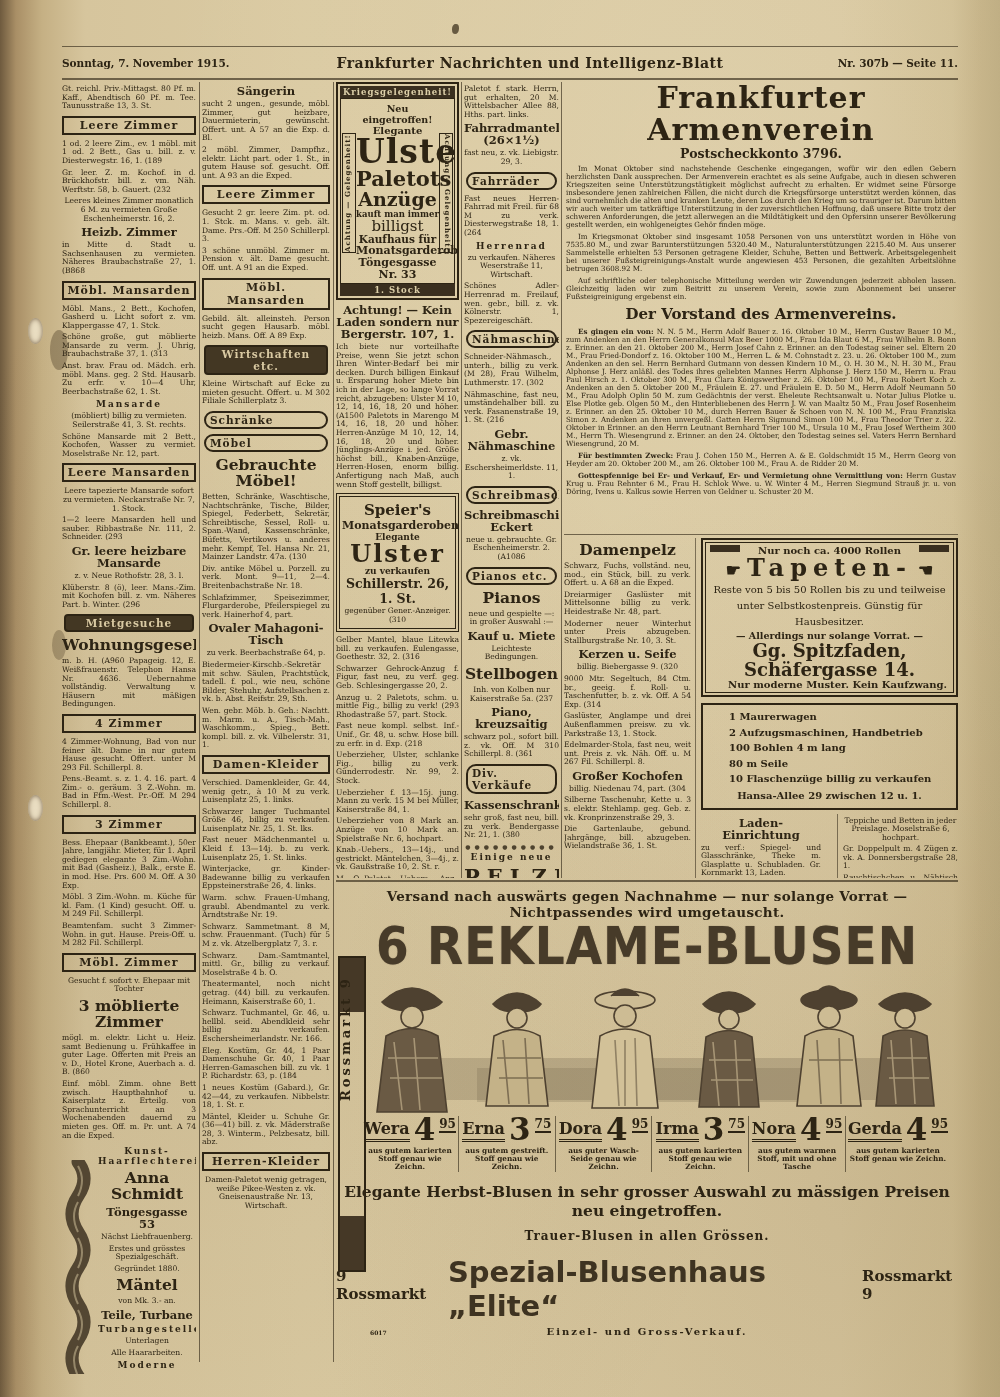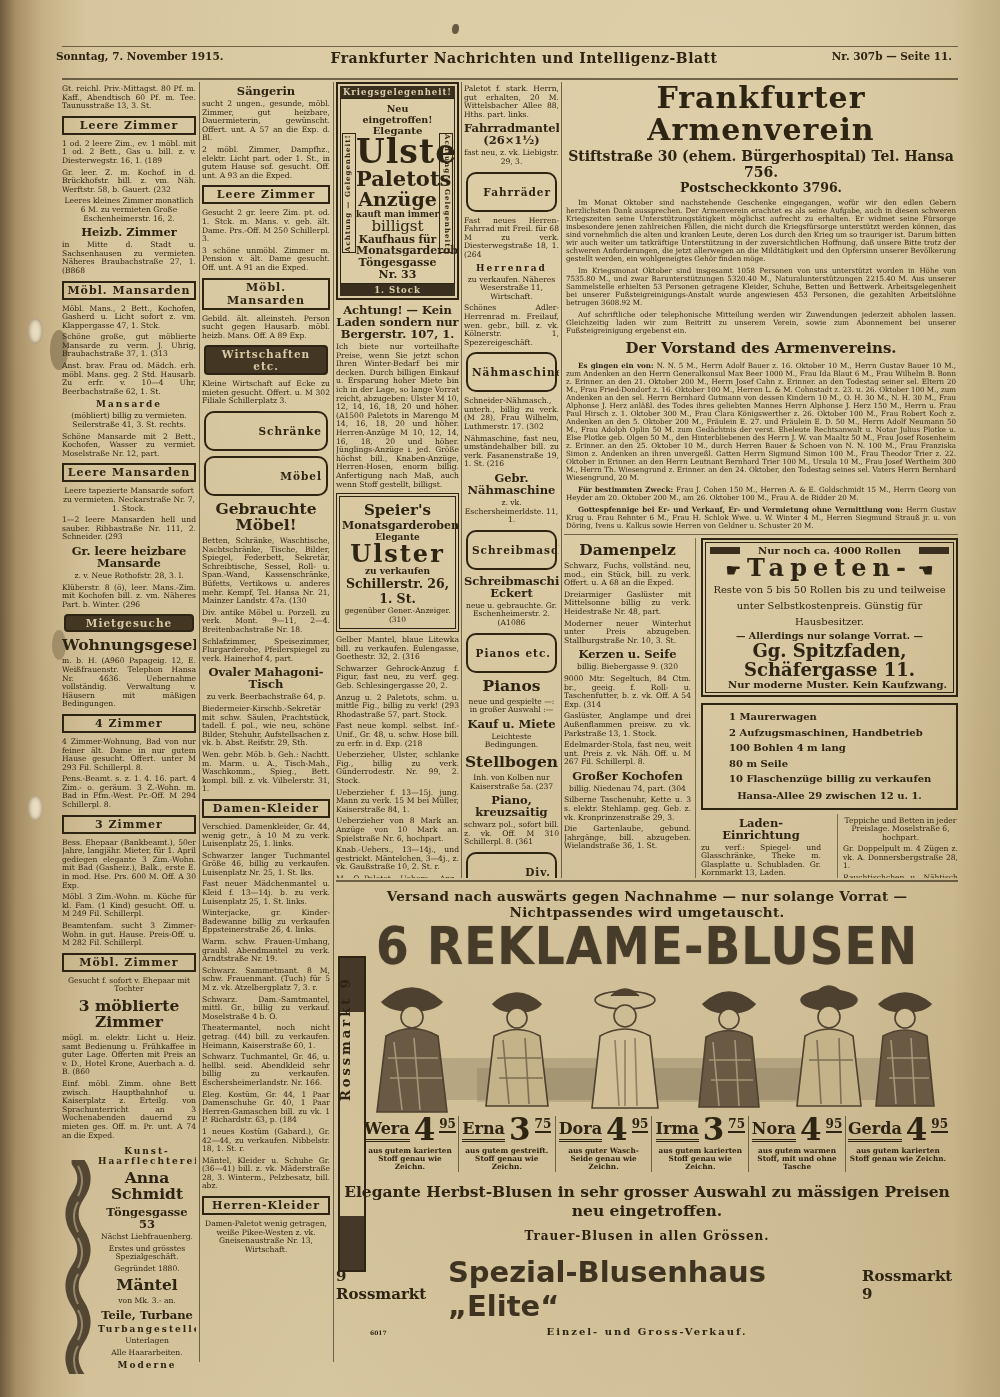--- a/index.html
+++ b/index.html
@@ -12,37 +12,37 @@
       linear-gradient(90deg,#6e5a3e 0px,#a98f66 16px,#c5b084 42px,#d6c59d 85px,#dacaa2 300px,#d8c79f 840px,#d0be93 952px,#c3b084 980px,#bcaa7e 1000px);}
   .stitch{position:absolute;left:28px;width:15px;height:26px;background:#e9ddc1;border-radius:50%;
     box-shadow:inset 0 0 5px #79654a;}
   .ink-mark{position:absolute;left:452px;top:24px;width:7px;height:10px;background:#4a3d28;border-radius:50% 40% 55% 45%;opacity:.8;}
   .blotch{position:absolute;border-radius:50%;pointer-events:none;}
 
   .hline,.vline{position:absolute;background:rgba(45,36,20,.62);}
   .vline{width:1px;}
 
   
-  .masthead{position:absolute;left:56px;top:50px;width:896px;height:26px;display:flex;align-items:flex-start;}
+  .masthead{position:absolute;left:62px;top:50px;width:896px;height:26px;display:flex;align-items:center;}
   .mh-date{width:220px;font-size:10.5px;font-weight:bold;}
   .mh-title{flex:1;text-align:center;font-size:14px;font-weight:bold;letter-spacing:.5px;}
   .mh-issue{width:180px;text-align:right;font-size:10.5px;font-weight:bold;}
 
   
   .col{position:absolute;top:82px;overflow:hidden;}
   #col1{left:62px;width:134px;height:1292px;}
   #col2{left:202px;width:128px;height:1292px;}
   #col3{left:336px;width:123px;height:796px;}
   #col4{left:464px;width:95px;height:796px;}
   #rightsec{left:564px;width:394px;height:796px;}
 
   
   .blk{margin:3px 0;}
   .box{border:2px solid #2d2414;padding:1px 2px;text-align:center;font-weight:bold;font-size:11px;letter-spacing:1px;margin:5px 0;}
-  .loz{border:2px solid #2d2414;border-radius:10px;padding:12px 4px;text-align:right;font-weight:bold;font-size:10.5px;letter-spacing:1px;margin:5px 2px;}
+  .loz{border:2px solid #2d2414;border-radius:10px;padding:1px 4px;text-align:left;font-weight:bold;font-size:10.5px;letter-spacing:1px;margin:5px 2px;}
   .lozd{border:2px solid #2d2414;border-radius:4px;padding:1px 4px;text-align:center;font-weight:bold;font-size:10.5px;letter-spacing:1px;margin:5px 2px;background:#433723;color:#d9c9a2;}
   .big{font-size:15.5px;font-weight:bold;text-align:center;line-height:16px;margin:4px 0;}
   .big2{font-size:11.5px;font-weight:bold;text-align:center;line-height:12px;margin:3px 0;}
   .ctr{font-size:9px;font-weight:bold;text-align:center;letter-spacing:2px;margin:2px 0;}
   .ad{font-size:7.6px;line-height:8.6px;text-align:justify;}
   .adc{font-size:7.6px;line-height:8.6px;text-align:center;}
   .orn{text-align:center;letter-spacing:4px;font-size:6px;opacity:.8;margin:2px 0;}
   .eq{font-size:10px;font-weight:bold;text-align:left;padding-left:22px;line-height:12.5px;}
   .eqc{font-size:10px;font-weight:bold;text-align:center;line-height:13px;}
   .pelze{font-size:21px;font-weight:bold;text-align:center;letter-spacing:7px;margin:2px 0;}
@@ -84,21 +84,21 @@
   .right-lower{position:absolute;top:456px;left:0;right:0;bottom:0;display:flex;}
   .colA{width:127px;padding-right:4px;border-right:1px solid rgba(45,36,20,.55);overflow:hidden;}
   .colBC{flex:1;padding-left:5px;overflow:hidden;}
   .bc-row{display:flex;margin-top:4px;}
   .colB{width:120px;padding-right:16px;border-right:1px solid rgba(45,36,20,.55);overflow:hidden;}
   .colC{flex:1;padding-left:5px;overflow:hidden;}
 
   
   .tapeten{border:2px solid #2d2414;padding:2px;}
   .tap-in{border:1px solid #2d2414;padding:2px 4px;text-align:center;}
-  .tap-row{display:flex;align-items:center;gap:18px;}
+  .tap-row{display:flex;gap:18px;}
   .bar{height:7px;background:#3a2f1f;flex:1;}
   .tap-cap{font-size:10px;font-weight:bold;white-space:nowrap;}
   .tap-big{font-size:24px;font-weight:bold;letter-spacing:6px;line-height:24px;}
   .hand-r::before{content:"☛ ";font-size:17px;letter-spacing:0;}
   .hand-l::after{content:" ☚";font-size:17px;letter-spacing:0;}
   .tap-txt{font-size:10px;line-height:16px;}
   .tap-mid{font-size:9.5px;font-weight:bold;}
   .tap-name{font-size:18px;font-weight:bold;line-height:19px;}
 
   .equip{border:2px solid #2d2414;padding:3px 4px;margin-top:6px;}
@@ -340,21 +340,20 @@
         <div class="blk ad">sehr groß, fast neu, bill. zu verk. Bendergasse Nr. 21, 1. (380</div>
         <div class="blk orn">●●●●●●●●●●</div>
         <div class="blk ctr">Einige neue</div>
         <div class="blk pelze">PELZE</div>
       </div>
   </div>
 
   <div id="rightsec" class="col">
     <div class="armen">
       <div class="armen-title">Frankfurter Armenverein</div>
-      <div class="armen-addr">Stiftstraße 30 (ehem. Bürgerhospital)  Tel. Hansa 756.</div>
       <div class="armen-konto">Postscheckkonto 3796.</div>
       <p>Im Monat Oktober sind nachstehende Geschenke eingegangen, wofür wir den edlen Gebern herzlichsten Dank aussprechen. Der Armenverein erachtet es als seine Aufgabe, auch in diesen schweren Kriegszeiten seine Unterstützungstätigkeit möglichst aufrecht zu erhalten. Er widmet seine Fürsorge insbesondere jenen zahlreichen Fällen, die nicht durch die Kriegsfürsorge unterstützt werden können, das sind vornehmlich die alten und kranken Leute, deren Los durch den Krieg um so trauriger ist. Darum bitten wir auch weiter um tatkräftige Unterstützung in der zuversichtlichen Hoffnung, daß unsere Bitte trotz der schweren Anforderungen, die jetzt allerwegen an die Mildtätigkeit und den Opfersinn unserer Bevölkerung gestellt werden, ein wohlgeneigtes Gehör finden möge.</p>
       <p>Im Kriegsmonat Oktober sind insgesamt 1058 Personen von uns unterstützt worden in Höhe von 7535.80 M., und zwar Barunterstützungen 5320.40 M., Naturalunterstützungen 2215.40 M. Aus unserer Sammelstelle erhielten 53 Personen getragene Kleider, Schuhe, Betten und Bettwerk. Arbeitsgelegenheit bei unserer Fußsteigreinigungs-Anstalt wurde angewiesen 453 Personen, die gezahlten Arbeitslöhne betrugen 3608.92 M.</p>
       <p>Auf schriftliche oder telephonische Mitteilung werden wir Zuwendungen jederzeit abholen lassen. Gleichzeitig laden wir zum Beitritt zu unserem Verein, sowie zum Abonnement bei unserer Fußsteigreinigung ergebenst ein.</p>
       <div class="board">Der Vorstand des Armenvereins.</div>
       <p><b>Es gingen ein von: </b><span>N. N. 5 M., Herrn Adolf Bauer z. 16. Oktober 10 M., Herrn Gustav Bauer 10 M., zum Andenken an den Herrn Generalkonsul Max Beer 1000 M., Frau Ida Blaut 6 M., Frau Wilhelm B. Bonn z. Erinner. an den 21. Oktober 200 M., Herrn Josef Cahn z. Erinner. an den Todestag seiner sel. Eltern 20 M., Frau Fried-Dondorf z. 16. Oktober 100 M., Herren L. &amp; M. Cohnstadt z. 23. u. 26. Oktober 100 M., zum Andenken an den sel. Herrn Bernhard Gutmann von dessen Kindern 10 M., O. H. 30 M., N. H. 30 M., Frau Alphonse J. Herz anläßl. des Todes ihres geliebten Mannes Herrn Alphonse J. Herz 150 M., Herrn u. Frau Paul Hirsch z. 1. Oktober 300 M., Frau Clara Königswerther z. 26. Oktober 100 M., Frau Robert Koch z. Andenken an den 5. Oktober 200 M., Fräulein E. 27. und Fräulein E. D. 50 M., Herrn Adolf Neumann 50 M., Frau Adolph Oplin 50 M. zum Gedächtnis der verst. Eheleute Rechtsanwalt u. Notar Julius Plotke u. Else Plotke geb. Olgen 50 M., den Hinterbliebenen des Herrn J. W. van Maaltz 50 M., Frau Josef Rosenheim z. Erinner. an den 25. Oktober 10 M., durch Herren Bauer &amp; Schoen von N. N. 100 M., Frau Franziska Simon z. Andenken an ihren unvergeßl. Gatten Herrn Sigmund Simon 100 M., Frau Theodor Trier z. 22. Oktober in Erinner. an den Herrn Leutnant Bernhard Trier 100 M., Ursula 10 M., Frau Josef Wertheim 300 M., Herrn Th. Wiesengrund z. Erinner. an den 24. Oktober, den Todestag seines sel. Vaters Herrn Bernhard Wiesengrund, 20 M.</span></p>
       <p><b>Für bestimmten Zweck: </b><span>Frau J. Cohen 150 M., Herren A. &amp; E. Goldschmidt 15 M., Herrn Georg von Heyder am 20. Oktober 200 M., am 26. Oktober 100 M., Frau A. de Ridder 20 M.</span></p>
       <p><b>Gottespfennige bei Er- und Verkauf, Er- und Vermietung ohne Vermittlung von: </b><span>Herrn Gustav Krug u. Frau Rehnter 6 M., Frau H. Schlok Wwe. u. W. Winter 4 M., Herren Siegmund Strauß jr. u. von Döring, Ivens u. Kalkus sowie Herren von Geldner u. Schuster 20 M.</span></p>
 
     </div>
@@ -380,21 +379,21 @@
         <div class="tapeten">
           <div class="tap-in">
             <div class="tap-row">
                 <div class="bar"></div>
                 <div class="tap-cap">Nur noch ca. 4000 Rollen</div>
                 <div class="bar"></div>
               </div>
             <div class="tap-big"><span class="hand-r"></span><span>Tapeten-</span><span class="hand-l"></span></div>
             <div class="tap-txt">Reste von 5 bis 50 Rollen bis zu und teilweise unter Selbstkostenpreis. Günstig für Hausbesitzer.</div>
             <div class="tap-mid">— Allerdings nur solange Vorrat. —</div>
-            <div class="tap-name">Gg. Spitzfaden, Schäfergasse 11.</div>
+            <div class="tap-name">Gg. Spitzfaden, Schäfergasse 14.</div>
             <div class="tap-row">
                 <div class="bar"></div>
                 <div class="tap-cap">Nur moderne Muster. Kein Kaufzwang.</div>
                 <div class="bar"></div>
               </div>
           </div>
         </div>
         <div class="equip">
           <div>
               <div class="blk eq">1 Maurerwagen</div>

